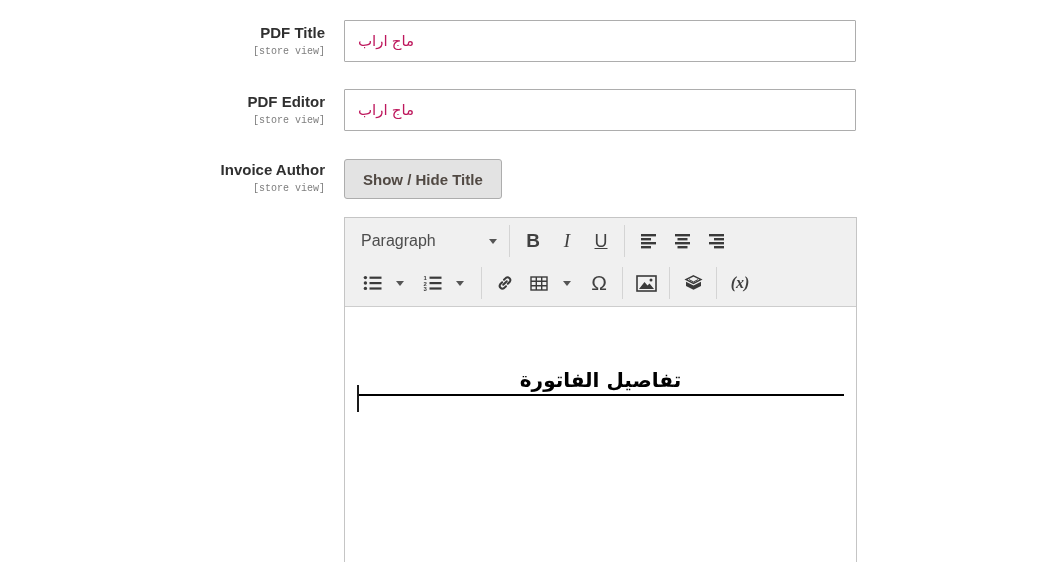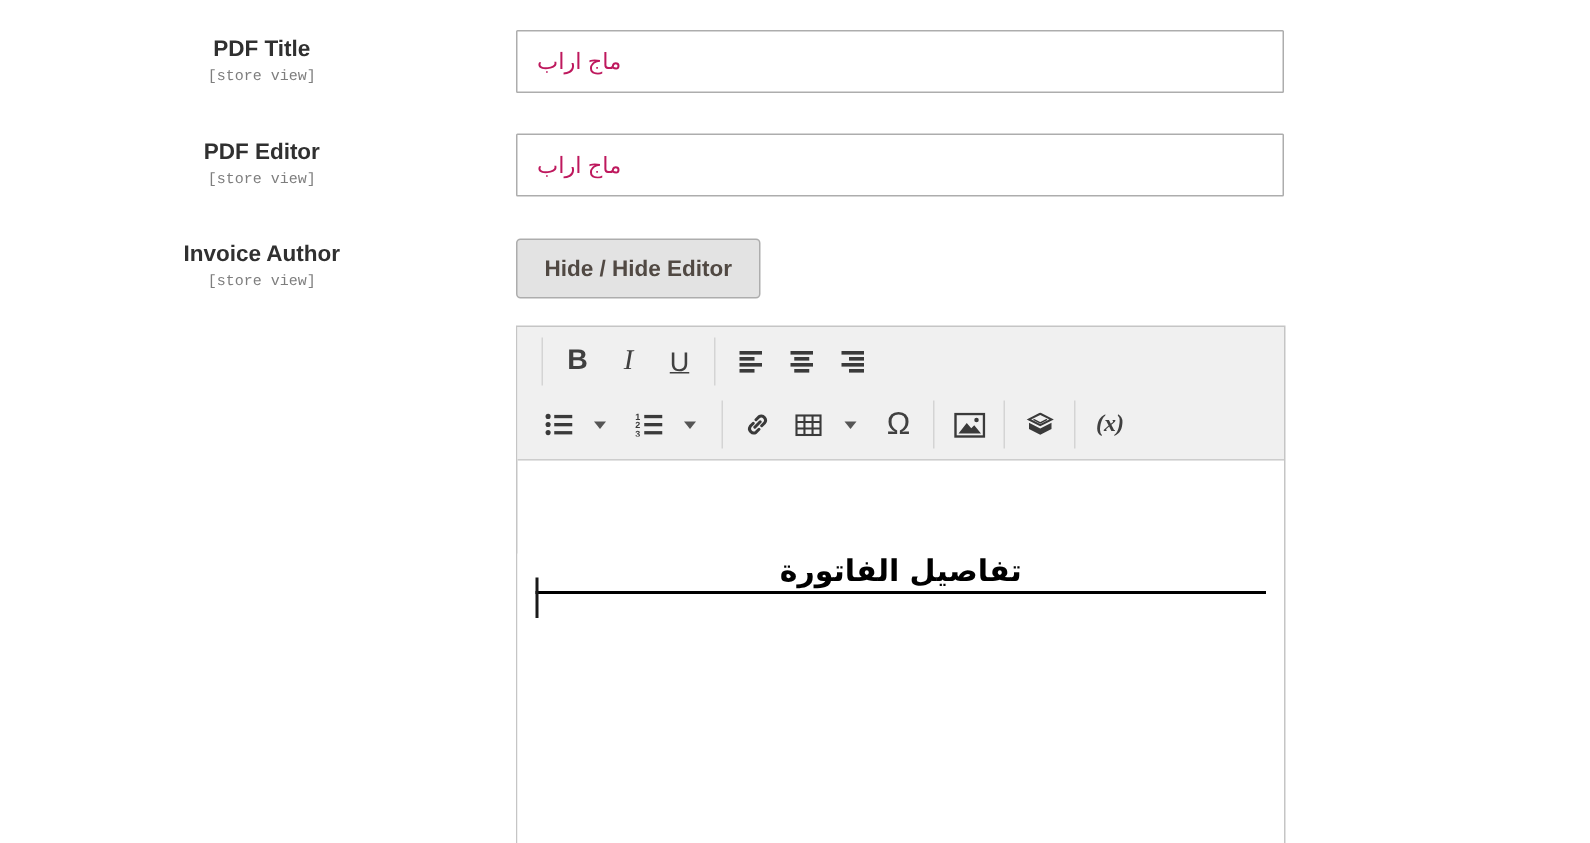--- a/index.html
+++ b/index.html
@@ -1,21 +1,21 @@
 <!DOCTYPE html>
 <html><head>
 <meta charset="utf-8">
 <style>
   html,body{margin:0;padding:0;background:#fff;}
   .page{
     position:relative;width:1060px;height:562px;overflow:hidden;background:#ffffff;
     font-family:"Liberation Sans","DejaVu Sans",sans-serif;
   }
   
-  .field-label{position:absolute;left:0;width:325px;text-align:center;padding-left:12px;}
+  .field-label{position:absolute;left:0;width:325px;text-align:right;}
   .field-label .lbl{font-size:15px;font-weight:700;color:#303030;line-height:19px;}
   .field-label .scope{font-size:10px;color:#7e7e7e;line-height:15px;margin-top:2px;font-family:Liberation Mono, monospace;}
   .pos-r1{top:23px;} .pos-r2{top:92px;} .pos-r3{top:160px;}
   
   .text-input{
     position:absolute;left:344px;width:512px;height:42px;box-sizing:border-box;
     border:1px solid #adadad;border-radius:1px;background:#fff;
     padding:0 13px;font-size:15px;color:#be185d;
     font-family:"Liberation Sans","DejaVu Sans",sans-serif;outline:none;
   }
@@ -80,26 +80,30 @@
   <div class="field-label pos-r2">
     <div class="lbl">PDF Editor</div>
     <div class="scope">[store view]</div>
   </div>
   <input class="text-input input-r2" type="text" value="ماج اراب" style="">
 
   <div class="field-label pos-r3">
     <div class="lbl">Invoice Author</div>
     <div class="scope">[store view]</div>
   </div>
-  <button class="toggle-btn">Hide / Hide Editor</button>
+  <button class="toggle-btn">Show / Hide Title</button>
 
   <div class="editor">
     <div class="toolbar">
 
       <div class="tb-row">
+        <div class="format-select">
+          <span>Paragraph</span>
+          <span class="arrow-down"></span>
+        </div>
         <div class="tb-sep"></div>
 
         <button class="tb-btn glyph-bold">B</button>
         <button class="tb-btn glyph-italic">I</button>
         <button class="tb-btn glyph-underline">U</button>
 
         <div class="tb-sep"></div>
 
         <button class="tb-btn">
           <span>

